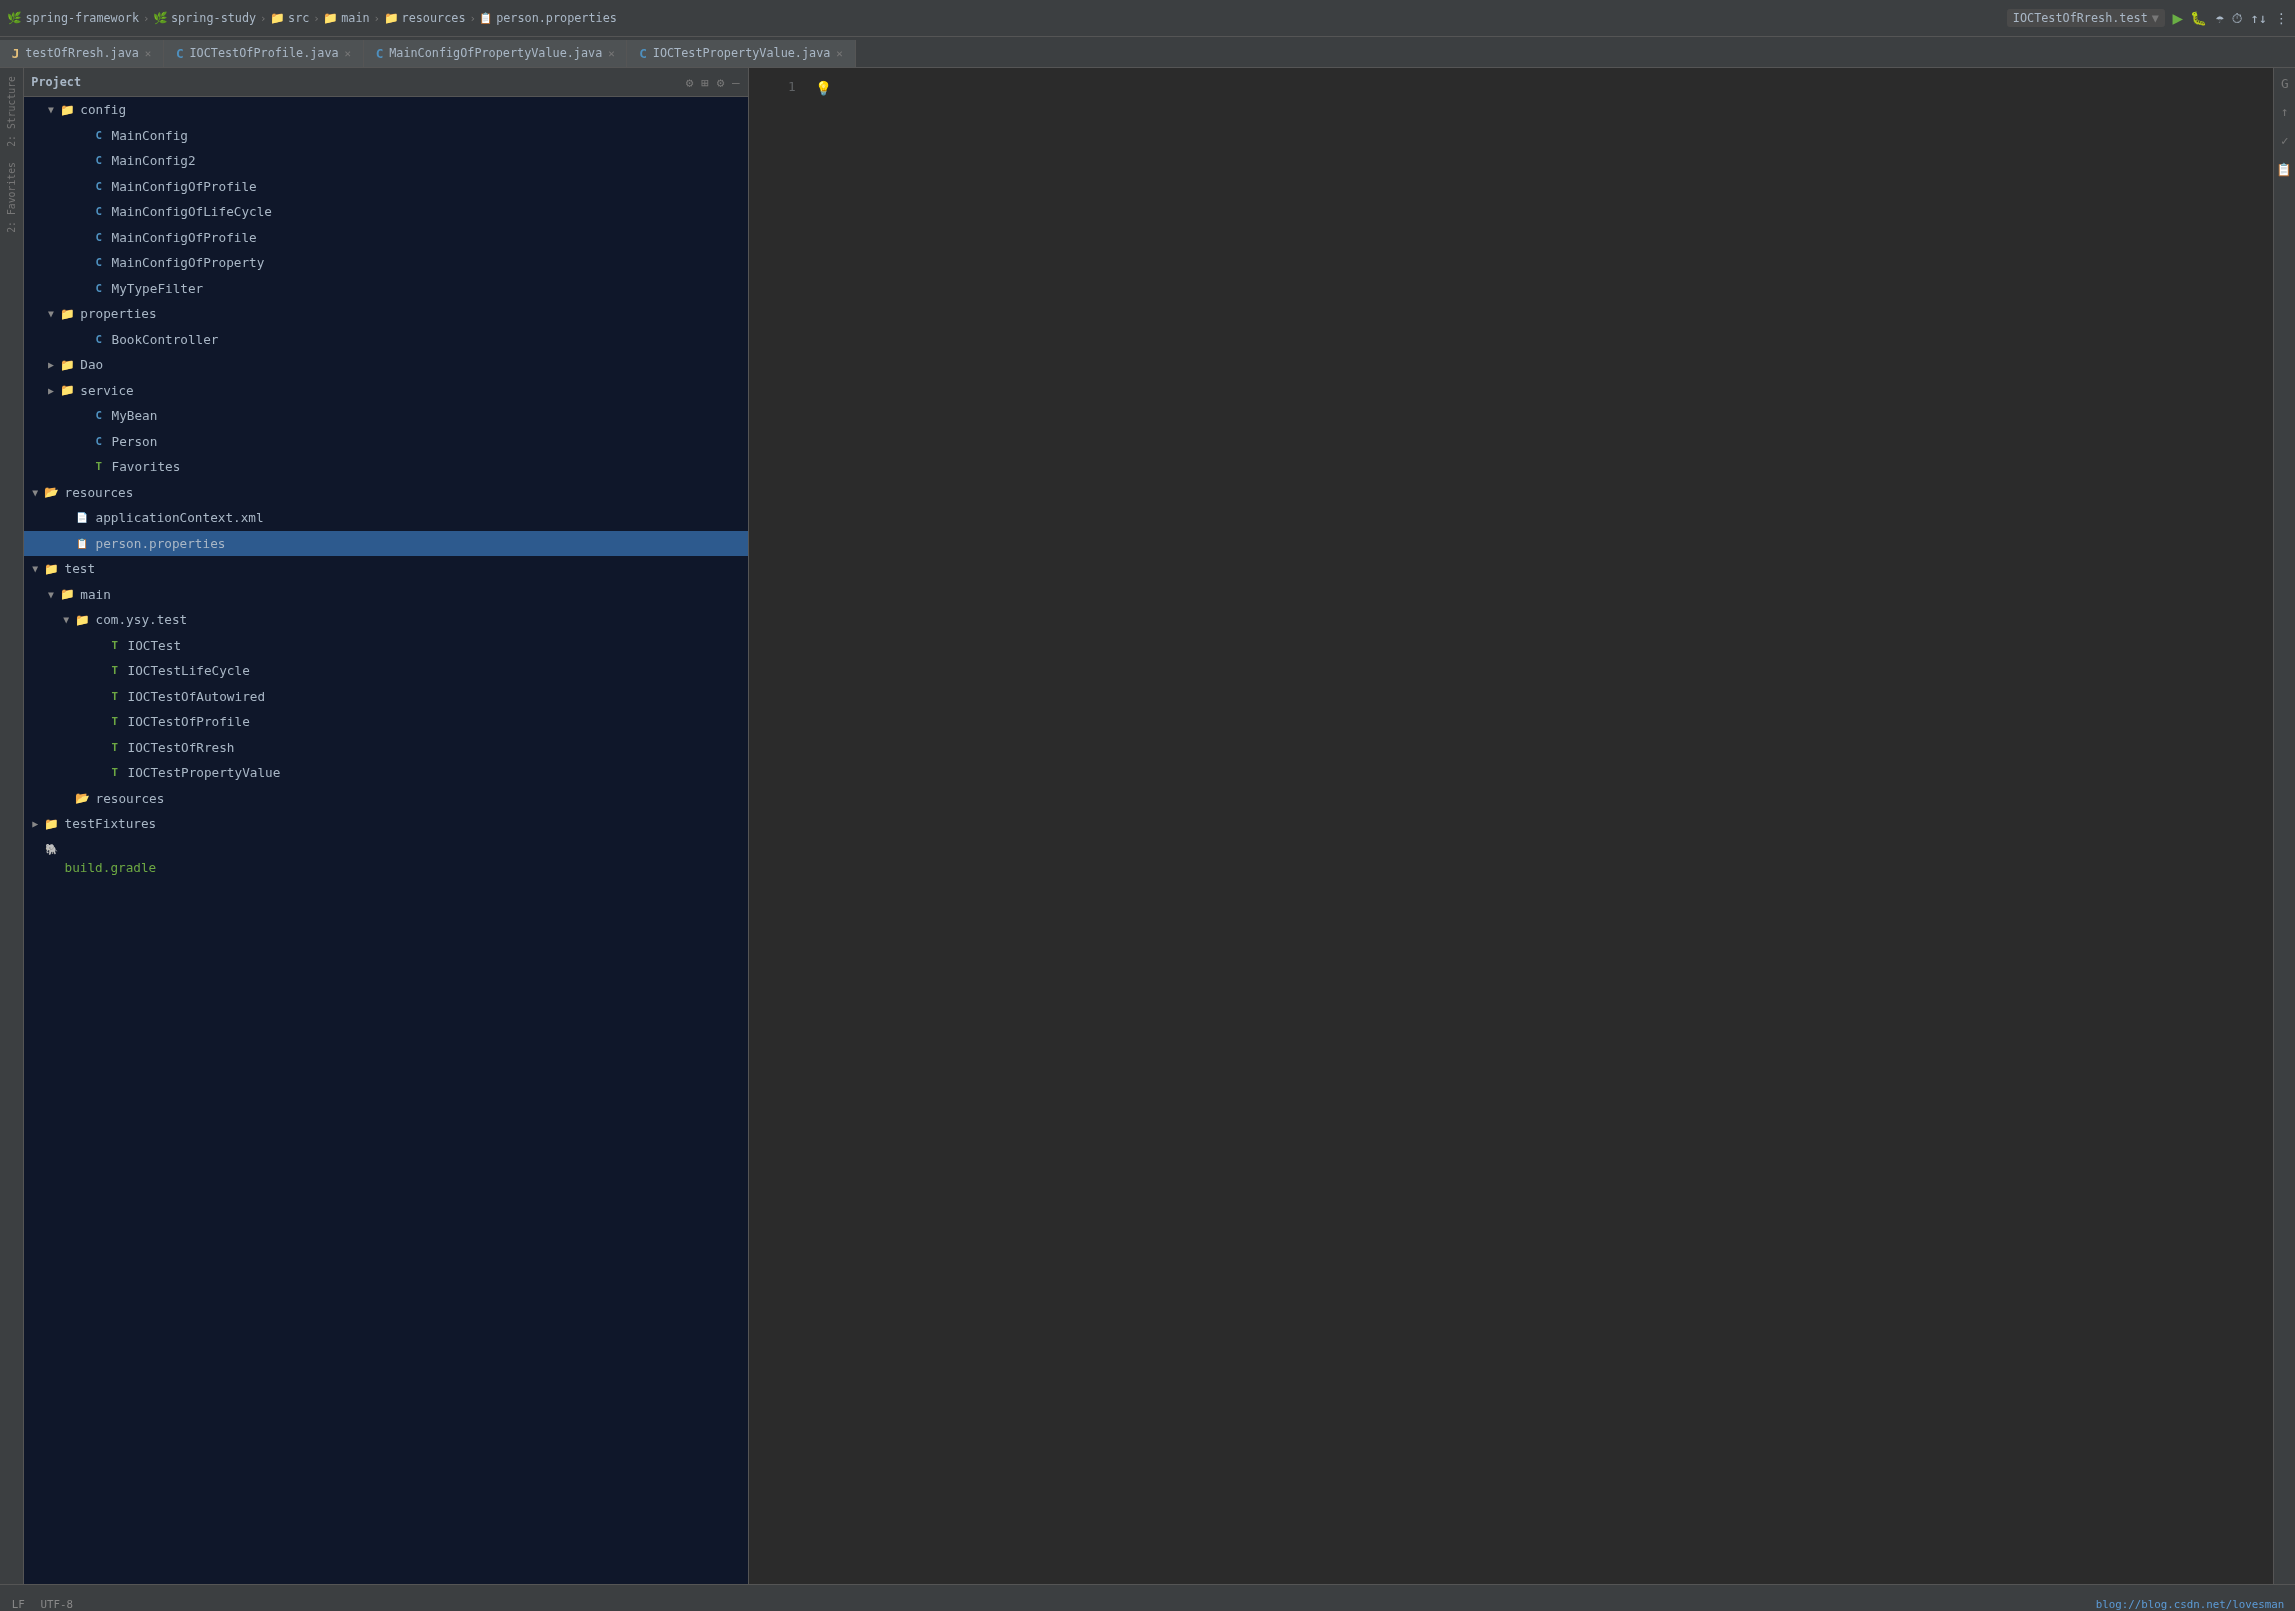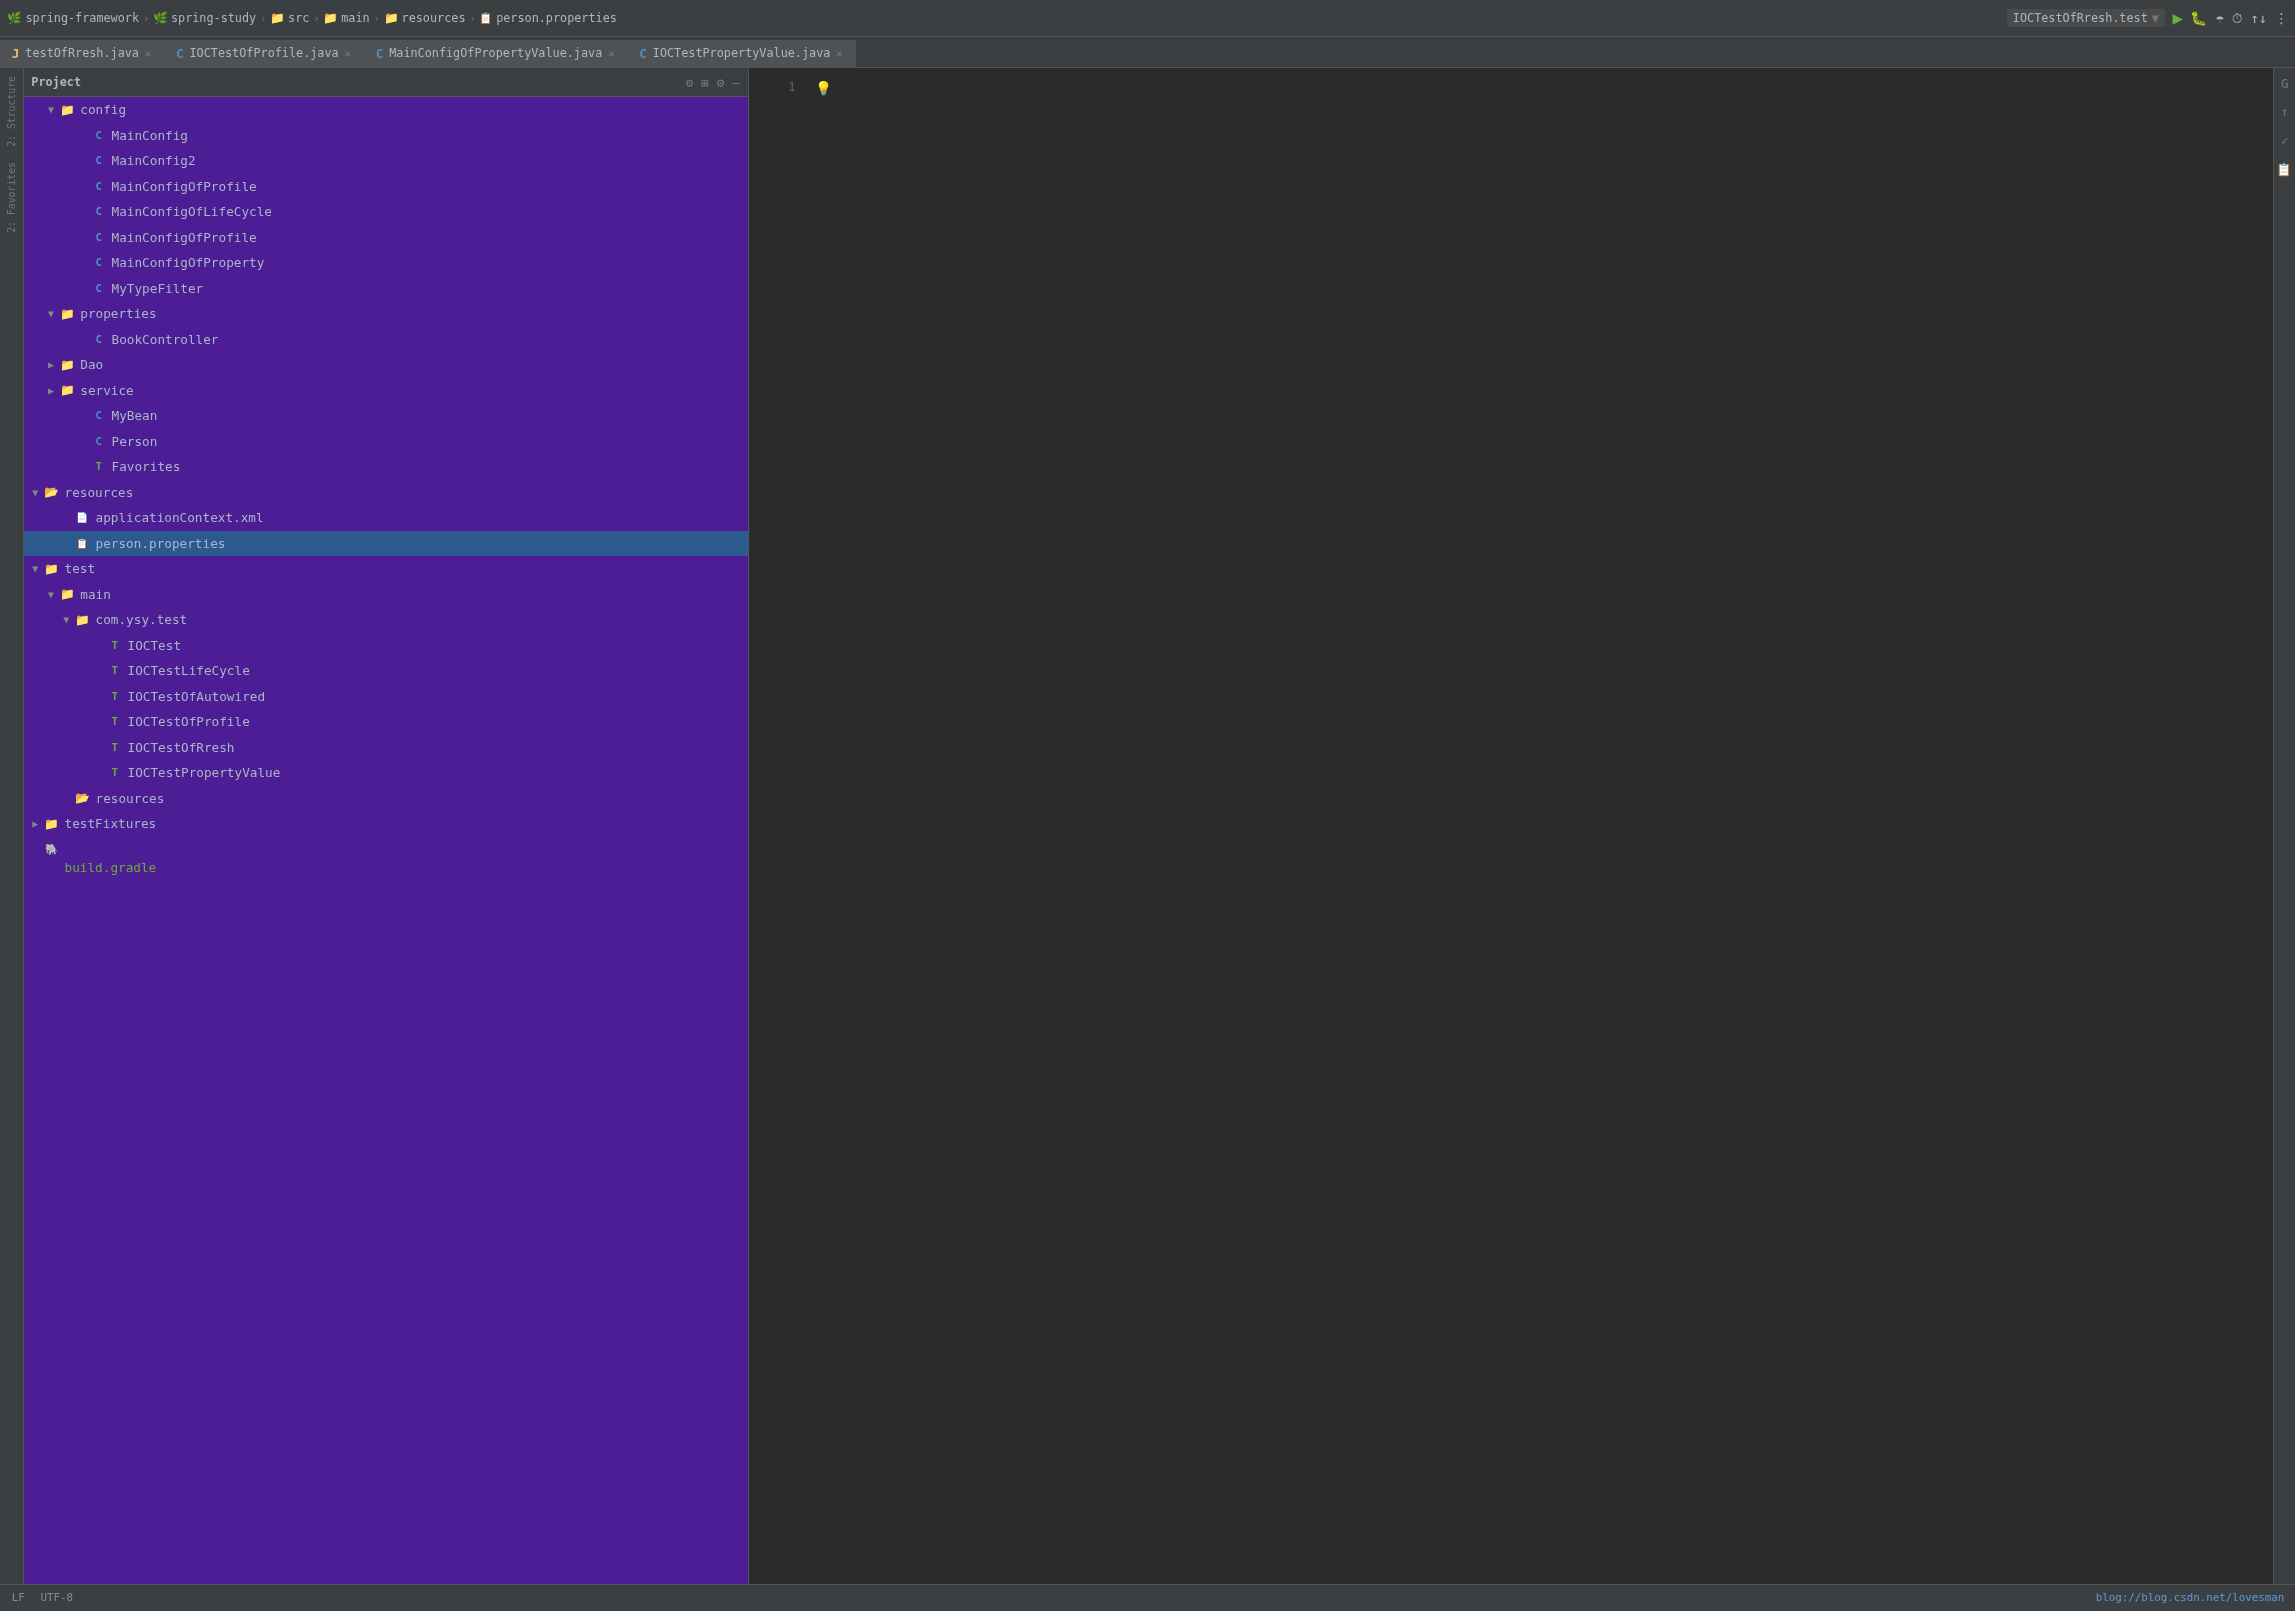--- a/index.html
+++ b/index.html
@@ -119,21 +119,21 @@
       writing-mode: vertical-rl;
       transform: rotate(180deg);
       font-size: 9.8px;
       color: #777;
       cursor: pointer;
     }
 
     
     .project-panel {
       width: 725px;
-      background: #4c1d95;
+      background: #0f172a;
       border-right: 1px solid #555;
       display: flex;
       flex-direction: column;
       flex-shrink: 0;
     }
     .project-header {
       display: flex;
       align-items: center;
       padding: 3.9px 7.8px;
       background: #3c3f41;
@@ -246,21 +246,21 @@
       color: #777;
       cursor: pointer;
     }
 
     
     .status-bar {
       height: 27.4px;
       background: #3c3f41;
       border-top: 1px solid #555;
       display: flex;
-      align-items: center;
+      align-items: flex-end;
       padding: 0 11.8px;
       font-size: 10.8px;
       color: #888;
       gap: 15.7px;
     }
     .status-url {
       margin-left: auto;
       color: #5c9bd6;
       font-size: 10.8px;
     }

